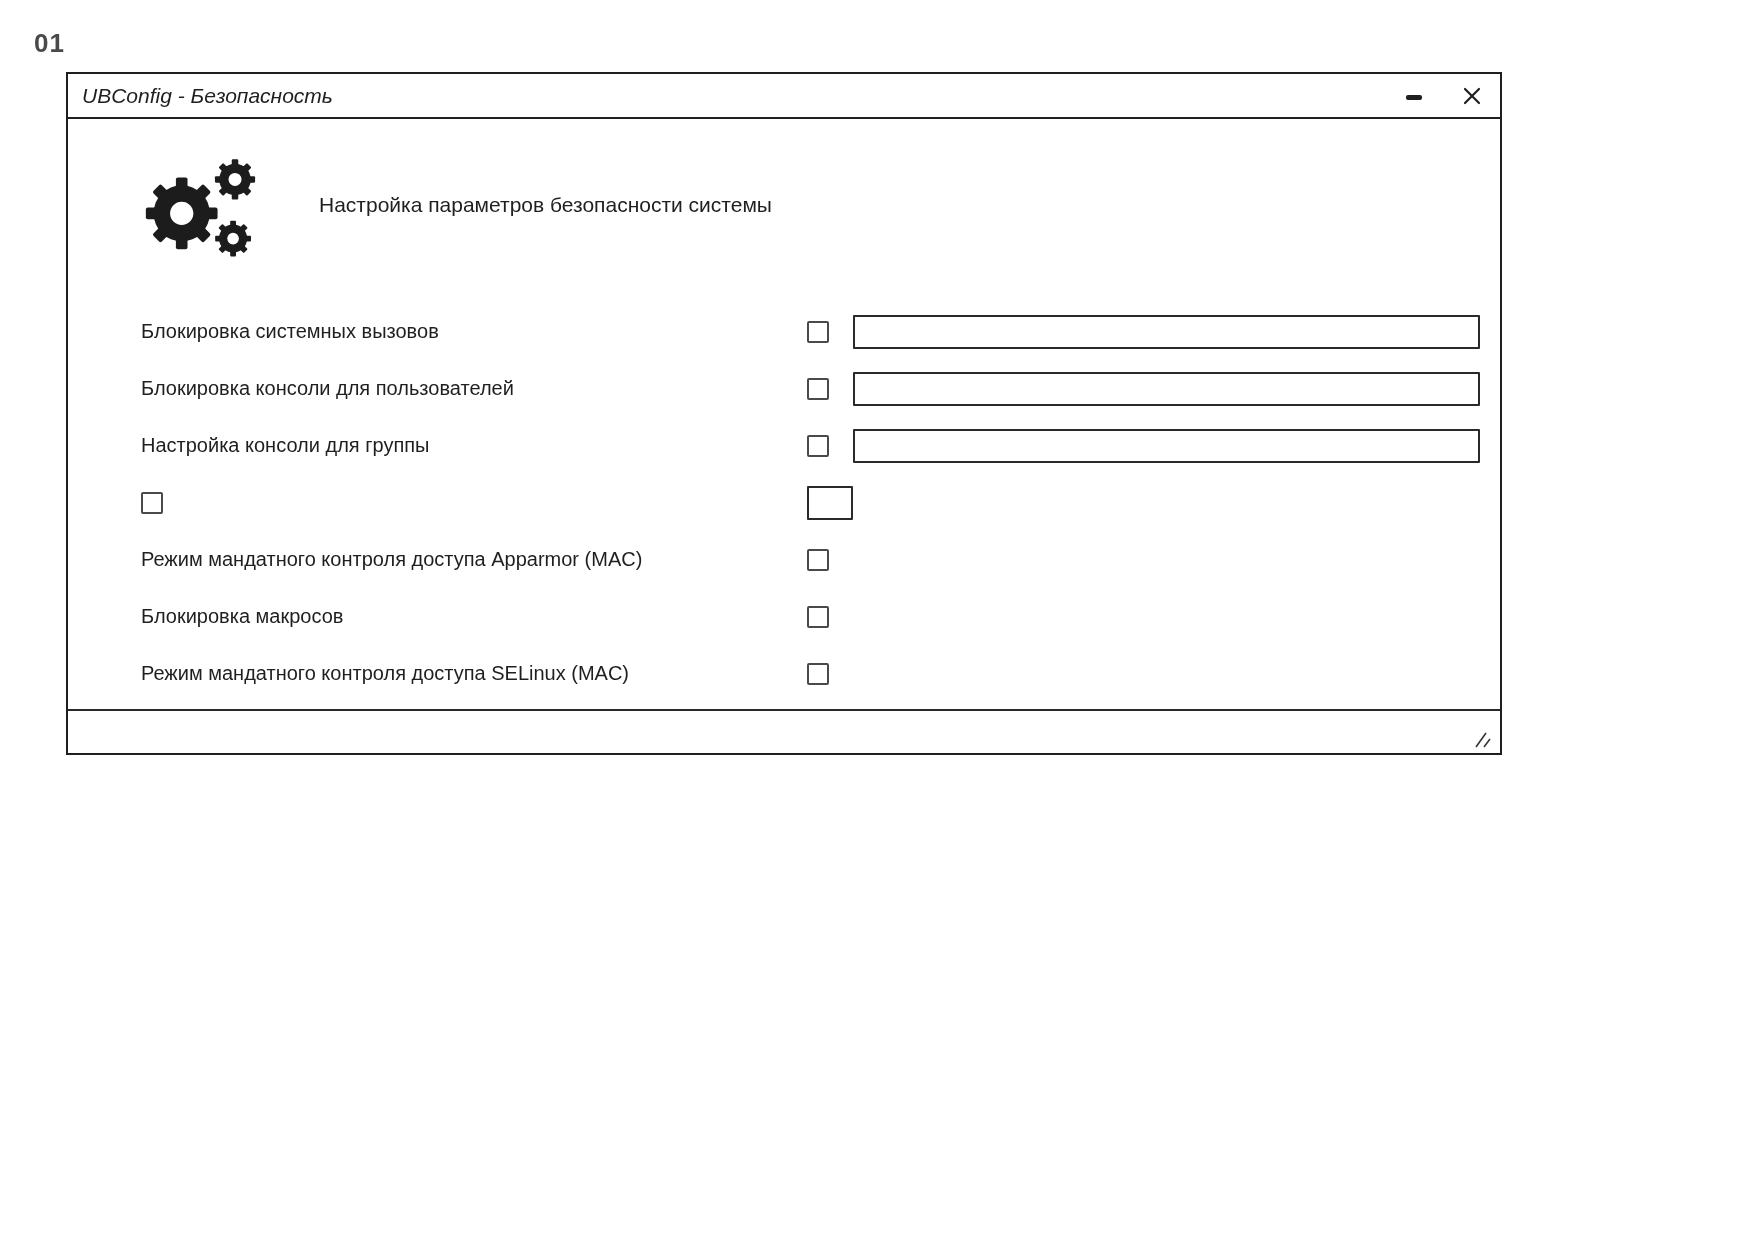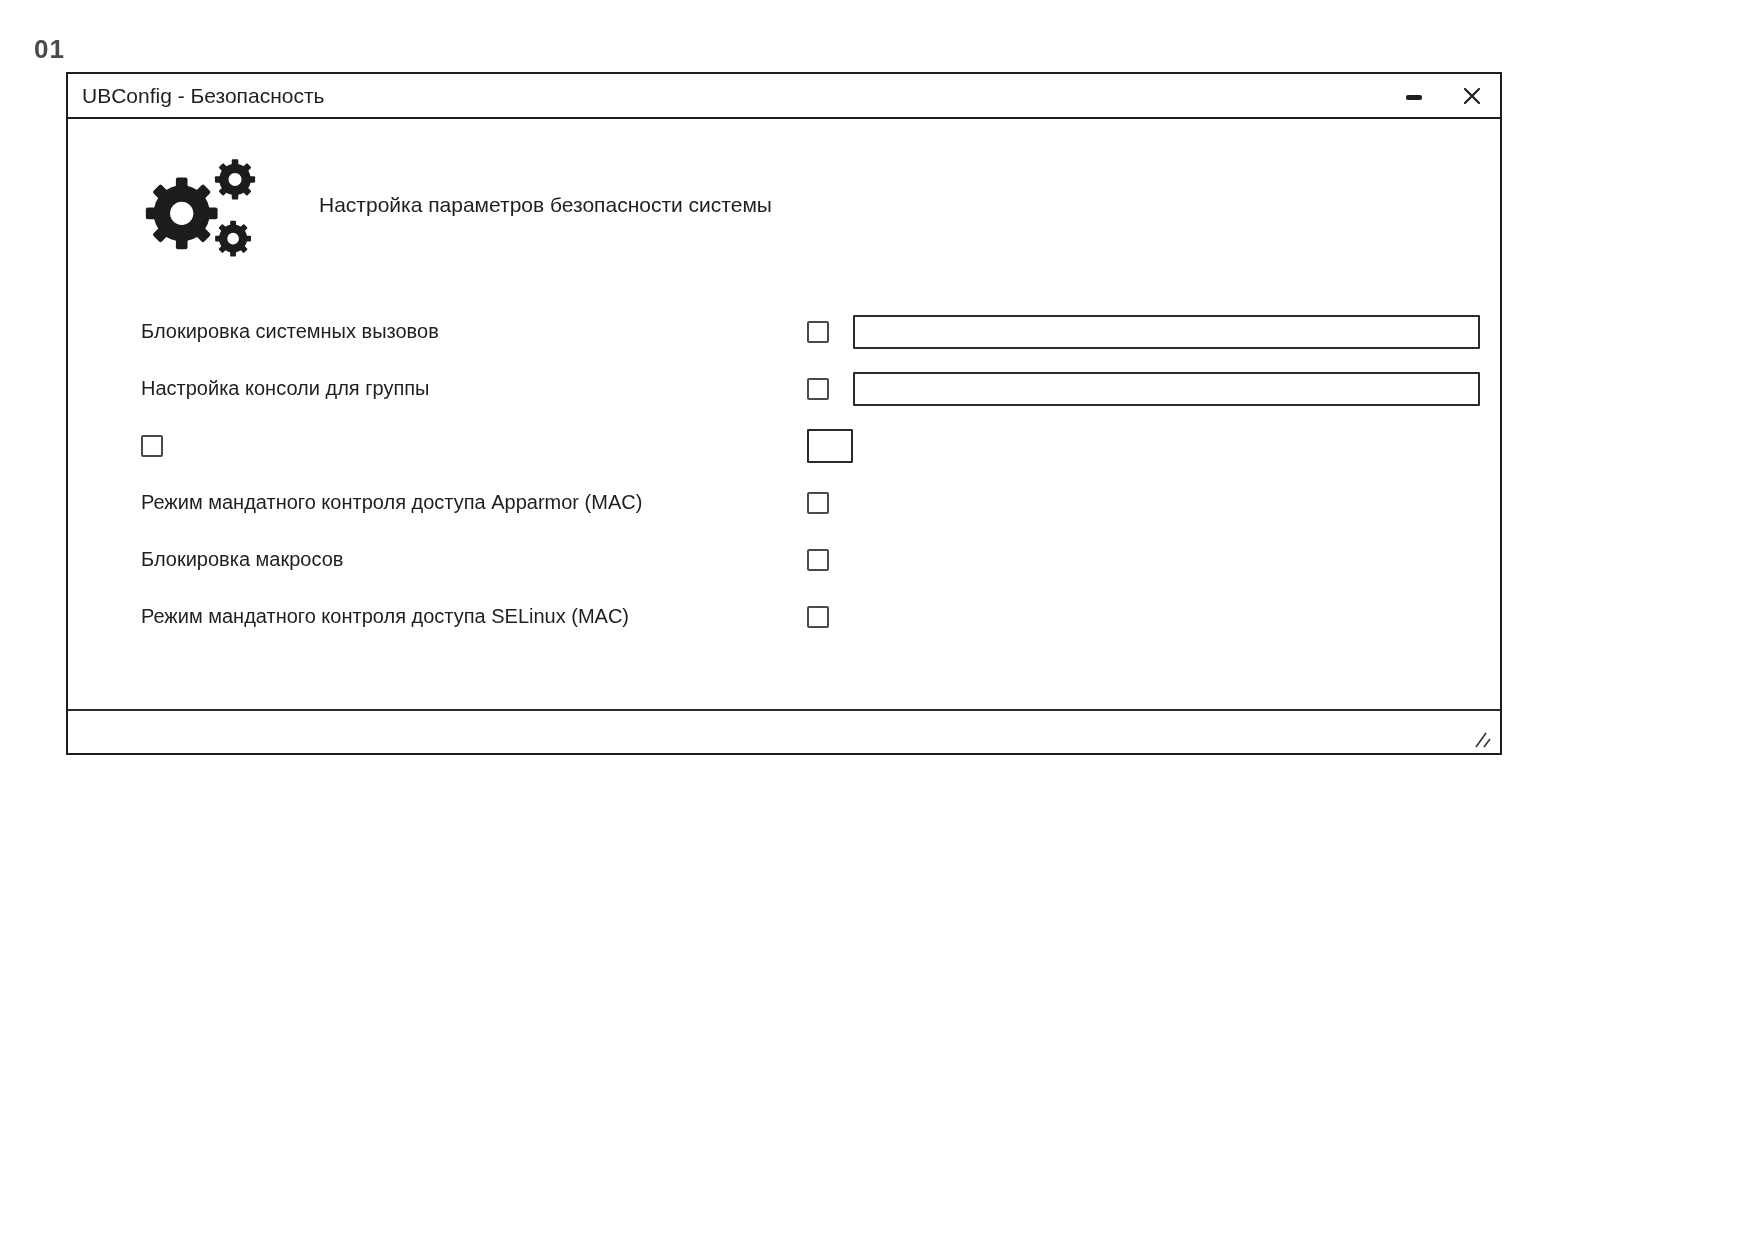--- a/index.html
+++ b/index.html
@@ -11,21 +11,21 @@
   .canvas {
     position: relative;
     width: 1753px;
     height: 1240px;
     background: #ffffff;
     overflow: hidden;
   }
   .figure-label {
     position: absolute;
     left: 34px;
-    top: 34px;
+    top: 28px;
     font-size: 26px;
     font-weight: bold;
     color: #4a4a4a;
     letter-spacing: 1px;
     text-align: center;
   }
   .window {
     position: absolute;
     left: 66px;
     top: 72px;
@@ -33,20 +33,21 @@
     height: 683px;
     background: #ffffff;
     border: 2px solid #1f1f1f;
   }
   .titlebar {
     height: 45px;
     border-bottom: 2px solid #1f1f1f;
     display: flex;
     align-items: center;
     padding: 0 16px 0 14px;
+    font-style: italic;
   }
   .title {
     font-size: 21px;
     color: #1f1f1f;
     flex: 1;
     white-space: nowrap;
   }
   .controls {
     display: flex;
     align-items: center;
@@ -188,20 +189,25 @@
       </div>
 
       <div class="form">
 
         <div class="form-row">
           <span class="row-label">Блокировка системных вызовов</span>
           <span class="checkbox" role="checkbox" aria-checked="false"></span>
           <input class="text-input" type="text" value="" style="">
         </div>
 
+        <div class="form-row">
+          <span class="row-label">Блокировка консоли для пользователей</span>
+          <span class="checkbox" role="checkbox" aria-checked="false"></span>
+          <input class="text-input" type="text" value="" style="">
+        </div>
 
         <div class="form-row">
           <span class="row-label">Настройка консоли для группы</span>
           <span class="checkbox" role="checkbox" aria-checked="false"></span>
           <input class="text-input" type="text" value="" style="">
         </div>
 
         <div class="form-row">
           <span class="checkbox" role="checkbox" aria-checked="false"></span>
           <input class="text-input" type="text" value="" style="">

